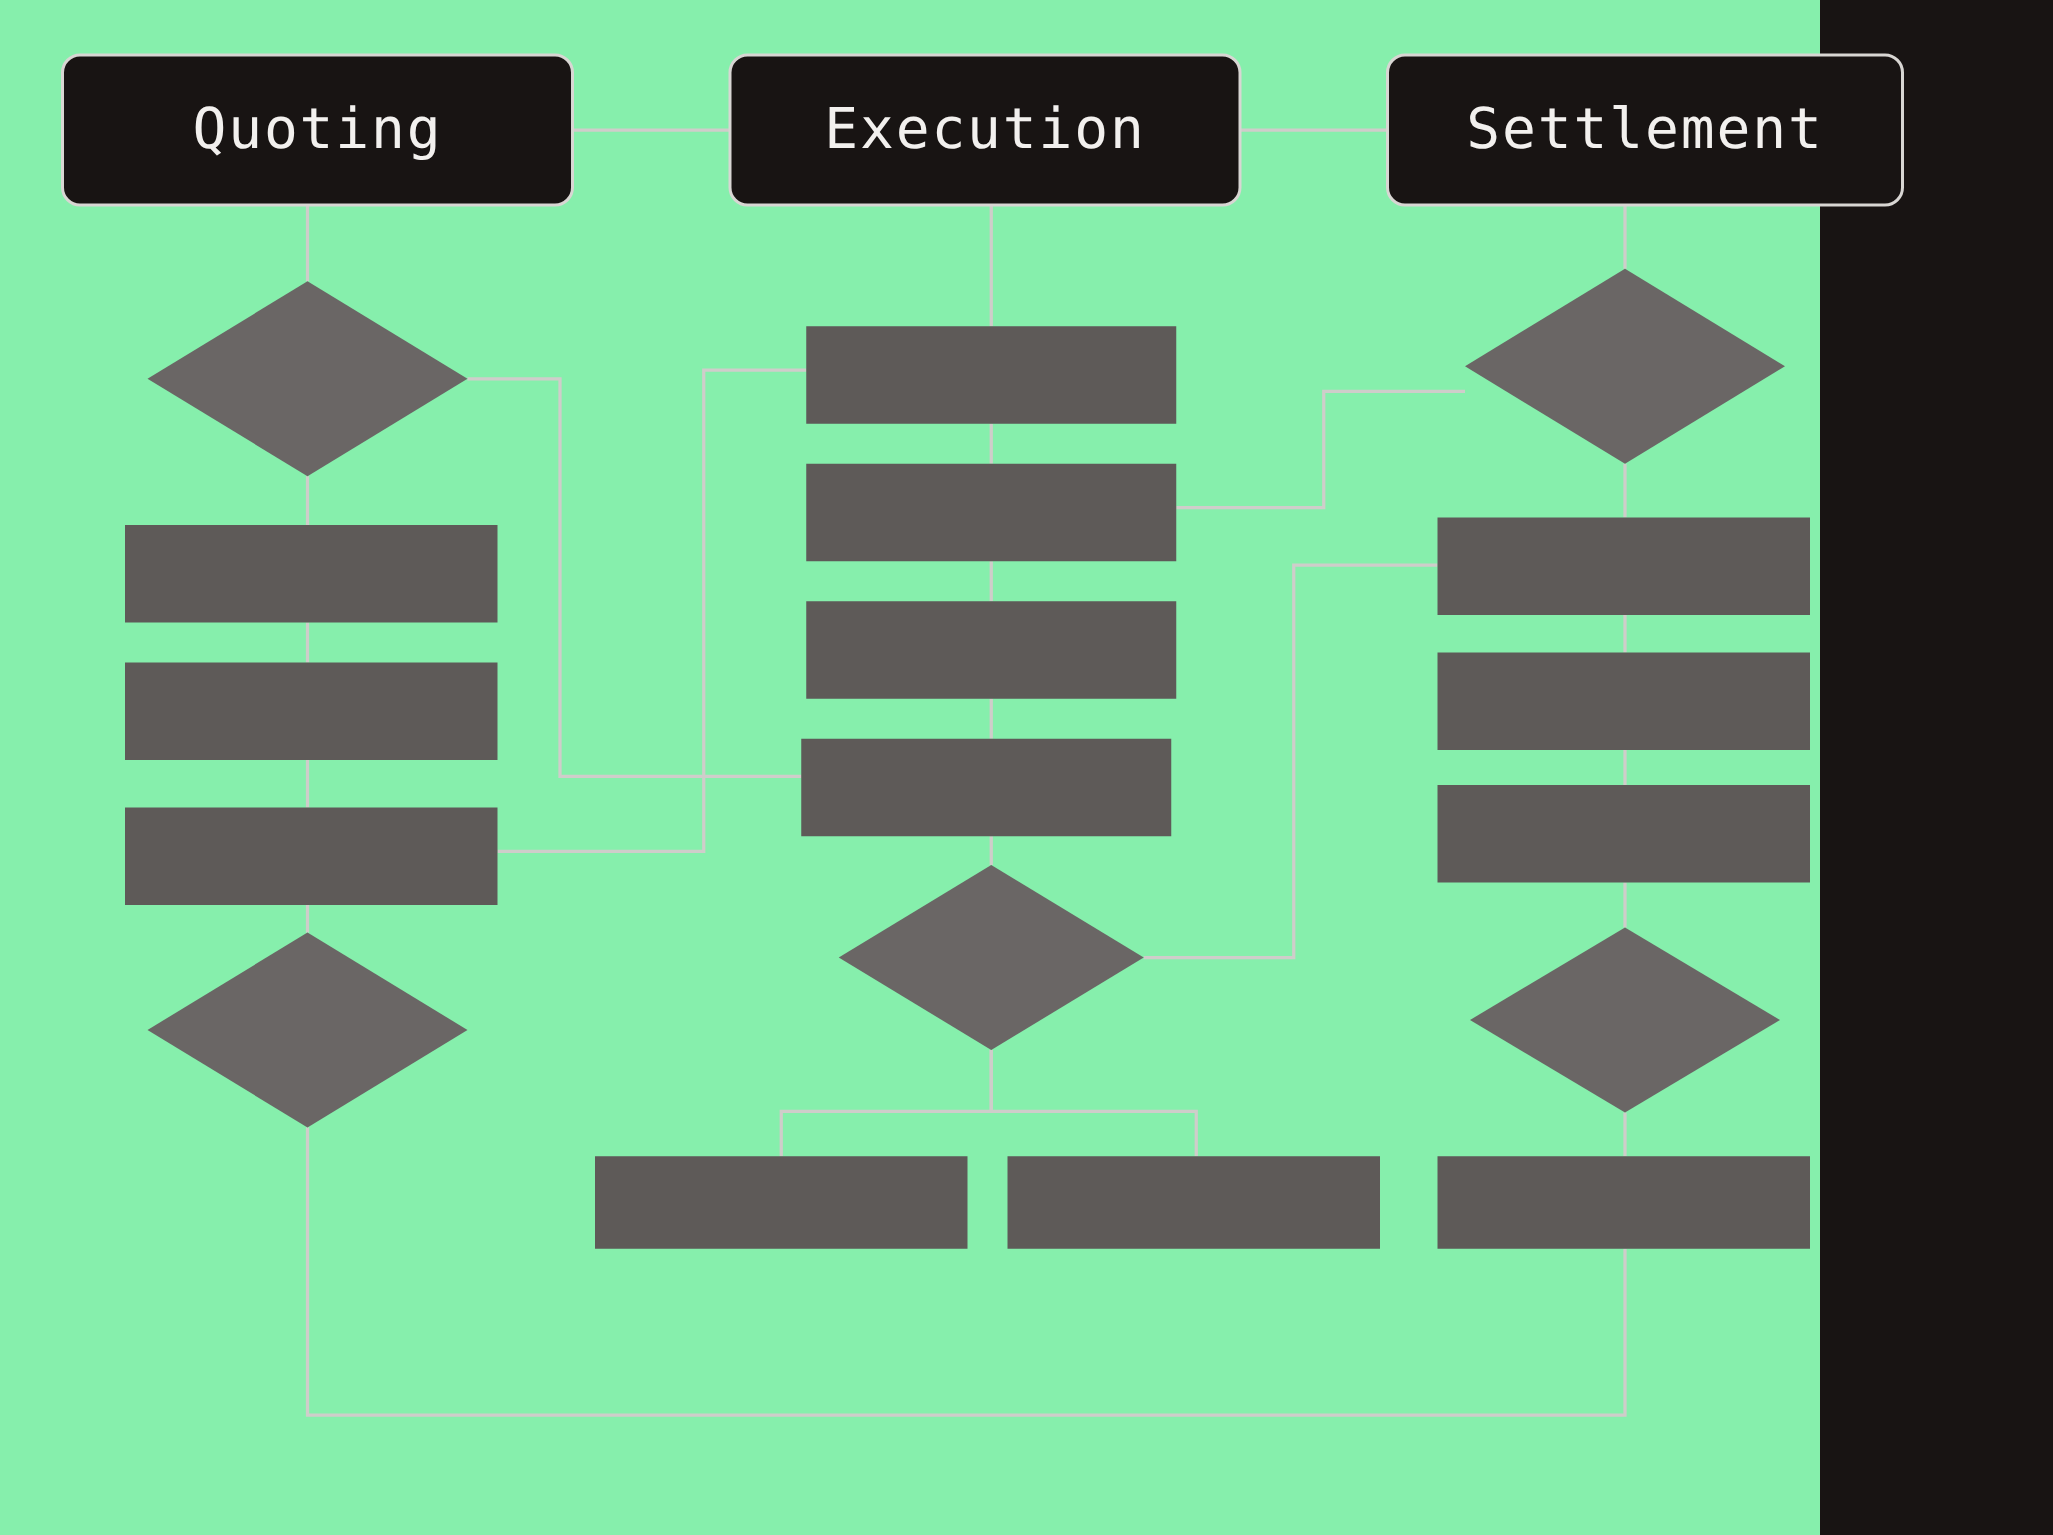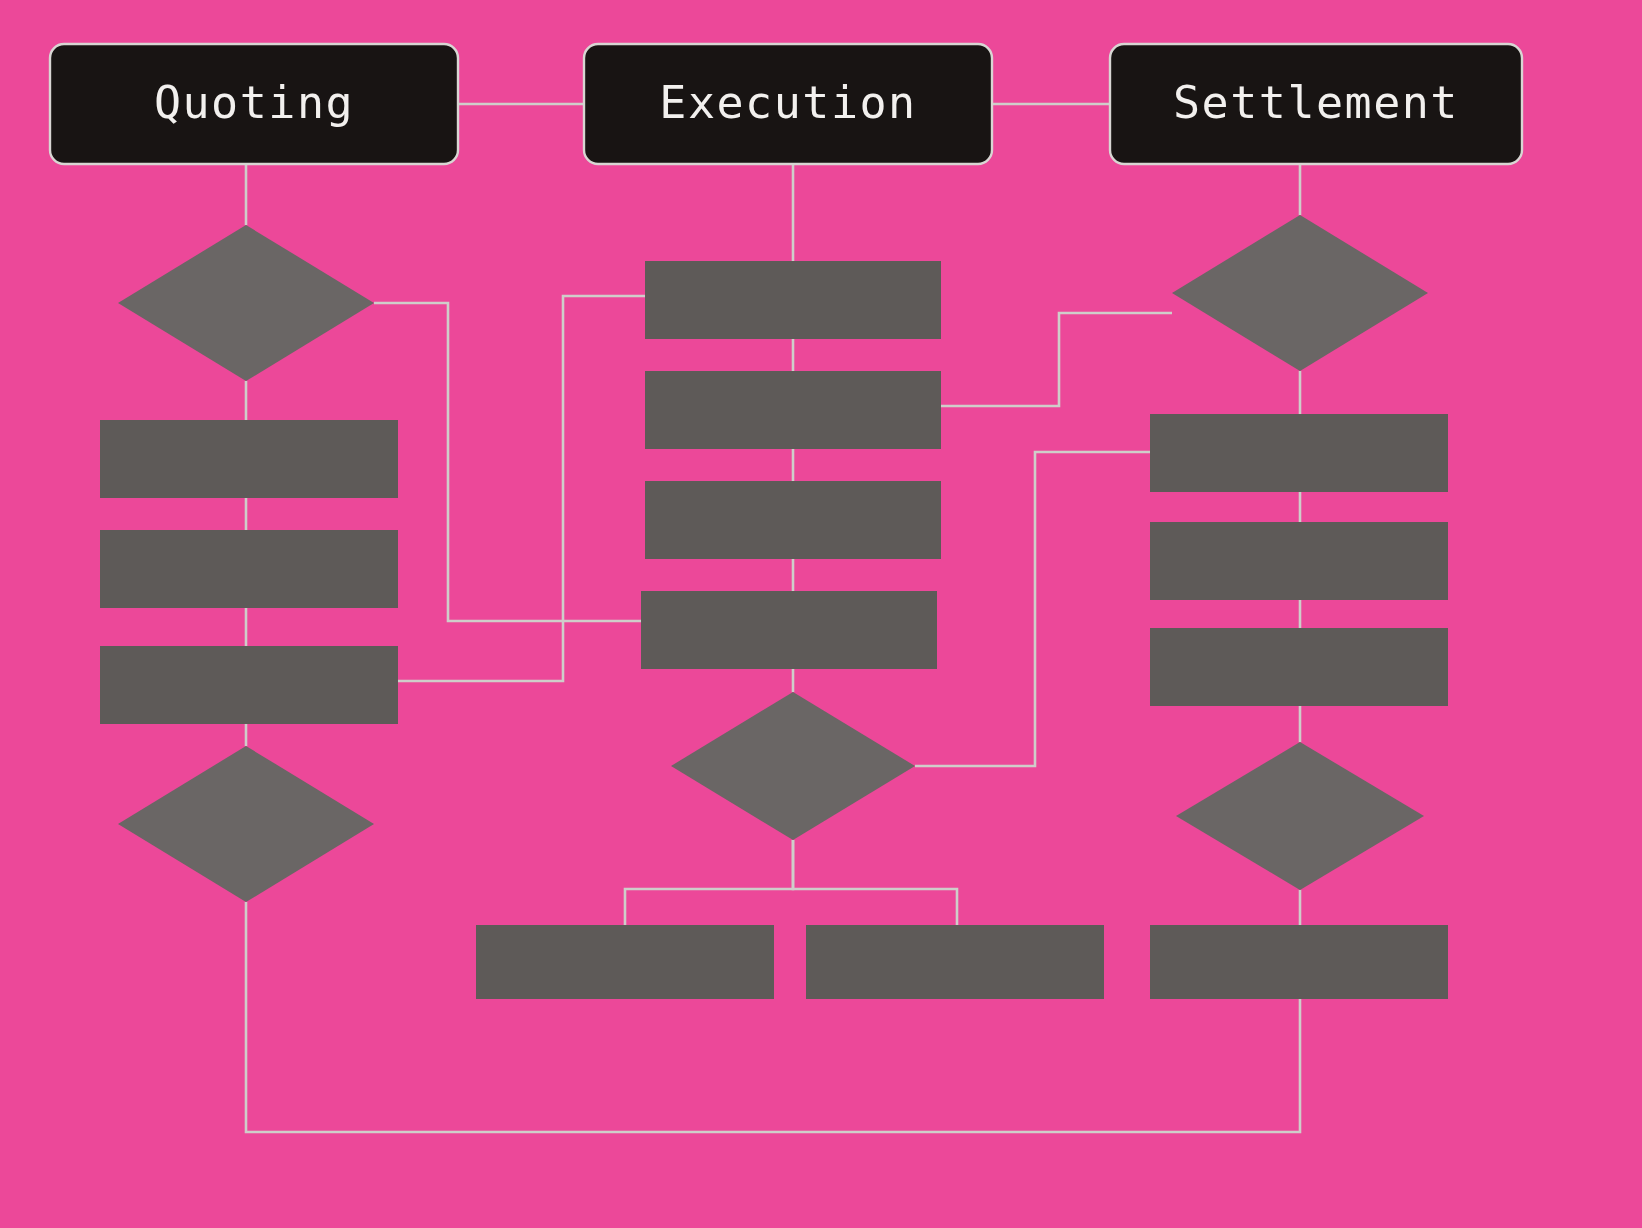--- a/index.html
+++ b/index.html
@@ -8,23 +8,23 @@
     background: #181413;
   }
   body {
     width: 1642px;
     height: 1228px;
     overflow: hidden;
     font-family: "DejaVu Sans Mono", "Liberation Mono", monospace;
   }
   #canvas {
     position: relative;
-    width: 1642px;
+    width: 1456px;
     height: 1228px;
-    background: #ec4899;
+    background: #86efac;
   }
   svg#diagram {
     position: absolute;
     top: 0;
     left: 0;
     width: 1642px;
     height: 1228px;
     display: block;
   }
   .lane-box {

